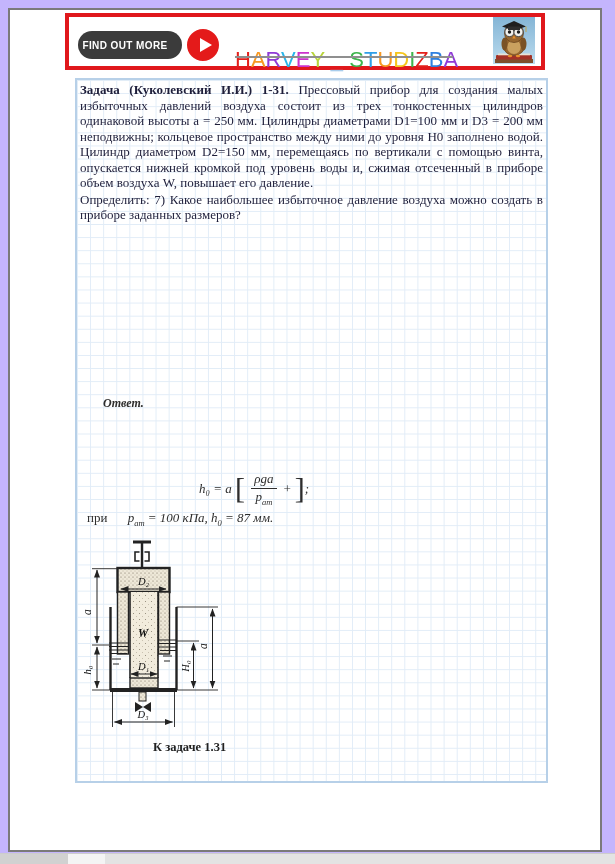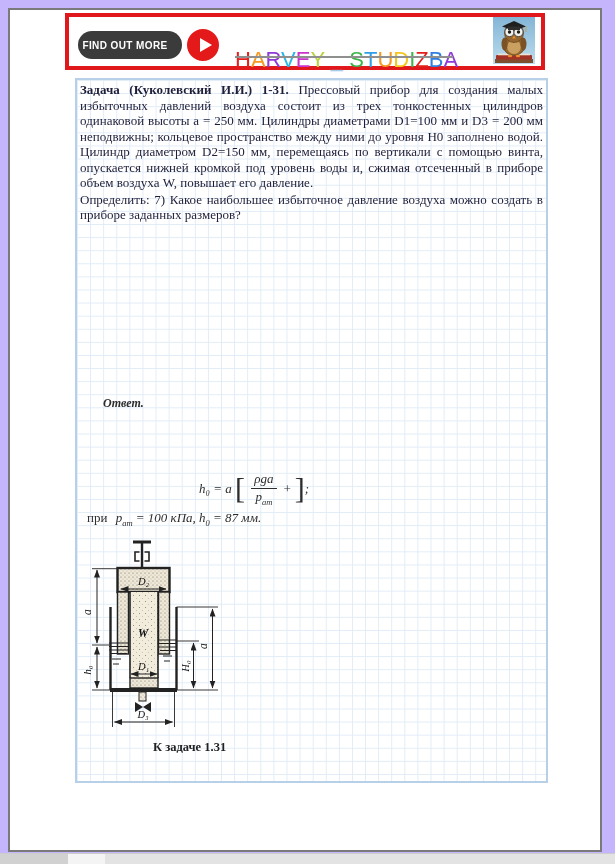--- a/index.html
+++ b/index.html
@@ -114,21 +114,21 @@
 
       <div class="frow" style="left:112px;top:392px;margin-left:10px;">
         <span>h₀ = a</span>
         <span class="bigbr">[</span>
         <span class="frac"><span class="num">ρga</span><span class="den"><span>p</span><sub>ат</sub></span></span>
         <span>+</span>
         <span class="bigbr">]</span><span>;</span>
       </div>
 
       <div class="frow" style="left:10px;top:430px;">
-        <span class="no" style="margin-right:5px;">при </span><span>p</span><sub>ат</sub><span> = 100 кПа, </span><span>h</span><sub>0</sub><span> = 87 мм.</span>
+        <span class="no" style="margin-right:17px;">при </span><span>p</span><sub>ат</sub><span> = 100 кПа, </span><span>h</span><sub>0</sub><span> = 87 мм.</span>
       </div>
 
       <svg style="position:absolute;left:4px;top:450px;" width="148" height="208" viewBox="81 530 148 208">
         <defs>
           <pattern id="st" width="4" height="4" patternUnits="userSpaceOnUse">
             <rect width="4" height="4" fill="#eee8d8"></rect>
             <circle cx="1" cy="1" r="0.55" fill="#6e6455"></circle>
             <circle cx="3" cy="3" r="0.45" fill="#8d8471"></circle>
           </pattern>
           <pattern id="st2" width="6" height="6" patternUnits="userSpaceOnUse">

